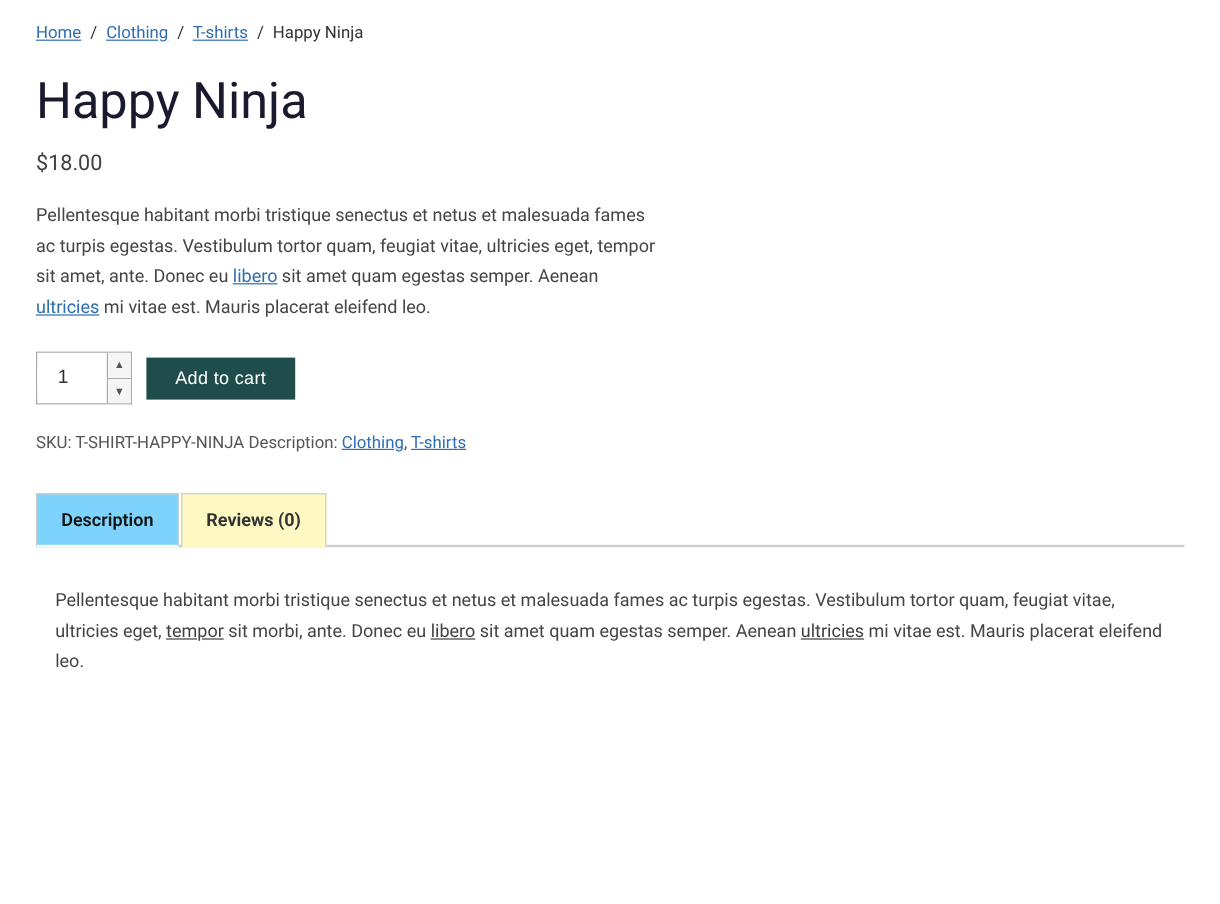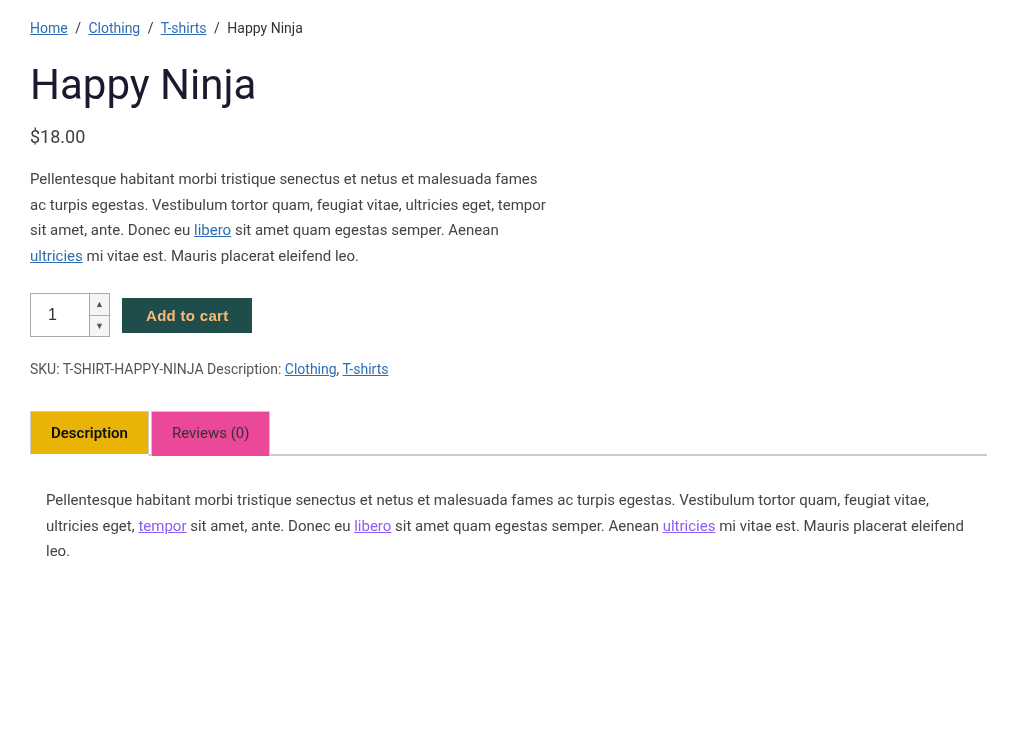--- a/index.html
+++ b/index.html
@@ -114,26 +114,26 @@
       color: #555;
       padding: 0 5px;
       line-height: 1;
     }
     .quantity-arrow:first-child {
       border-bottom: 1px solid #aaa;
     }
 
     .add-to-cart-btn {
       background-color: #1e4d4b;
-      color: #fdba74;
+      color: #ffffff;
       border: none;
       padding: 9px 24px;
       font-size: 15px;
       cursor: pointer;
-      font-weight: 700;
+      font-weight: 400;
       letter-spacing: 0.3px;
     }
 
     
     .product-meta {
       font-size: 14px;
       color: #555;
       margin-bottom: 32px;
       margin-top: 12px;
     }
@@ -154,45 +154,46 @@
       gap: 0;
       margin-bottom: 0;
     }
 
     .tab-item {
       padding: 12px 20px;
       font-size: 15px;
       cursor: pointer;
       border: 1px solid #ccc;
       border-bottom: none;
-      background: #ec4899;
+      background: #fef9c3;
       color: #333;
       margin-right: 2px;
       position: relative;
       top: 2px;
+      font-weight: bold;
     }
 
     .tab-item.active {
-      background: #eab308;
+      background: #7dd3fc;
       border-bottom: 2px solid #fff;
       font-weight: 600;
       color: #111;
     }
 
     .tab-content {
       padding: 32px 16px 16px 16px;
       font-size: 15px;
       color: #444;
       line-height: 1.7;
       border: none;
       border-top: none;
     }
 
     .tab-content a {
-      color: #8b5cf6;
+      color: #404040;
       text-decoration: underline;
       cursor: pointer;
     }
 
     .tab-content p {
       max-width: 980px;
     }
   </style>
 </head>
 <body>
@@ -233,16 +234,16 @@
   <a> Clothing</a><span>, </span><a>T-shirts</a>
 </div>
 
 <div class="tabs-container">
   <div class="tabs-header">
     <div class="tab-item active">Description</div>
     <div class="tab-item">Reviews (0)</div>
   </div>
   <div class="tab-content">
     <p>
-      <span>Pellentesque habitant morbi tristique senectus et netus et malesuada fames ac turpis egestas. Vestibulum tortor quam, feugiat vitae, ultricies eget, </span><a>tempor</a><span> sit amet, ante. Donec eu </span><a>libero</a><span> sit amet quam egestas semper. Aenean </span><a>ultricies</a><span> mi vitae est. Mauris placerat eleifend leo.</span>
+      <span>Pellentesque habitant morbi tristique senectus et netus et malesuada fames ac turpis egestas. Vestibulum tortor quam, feugiat vitae, ultricies eget, </span><a>tempor</a><span> sit morbi, ante. Donec eu </span><a>libero</a><span> sit amet quam egestas semper. Aenean </span><a>ultricies</a><span> mi vitae est. Mauris placerat eleifend leo.</span>
     </p>
   </div>
 </div>
 
 </body></html>

